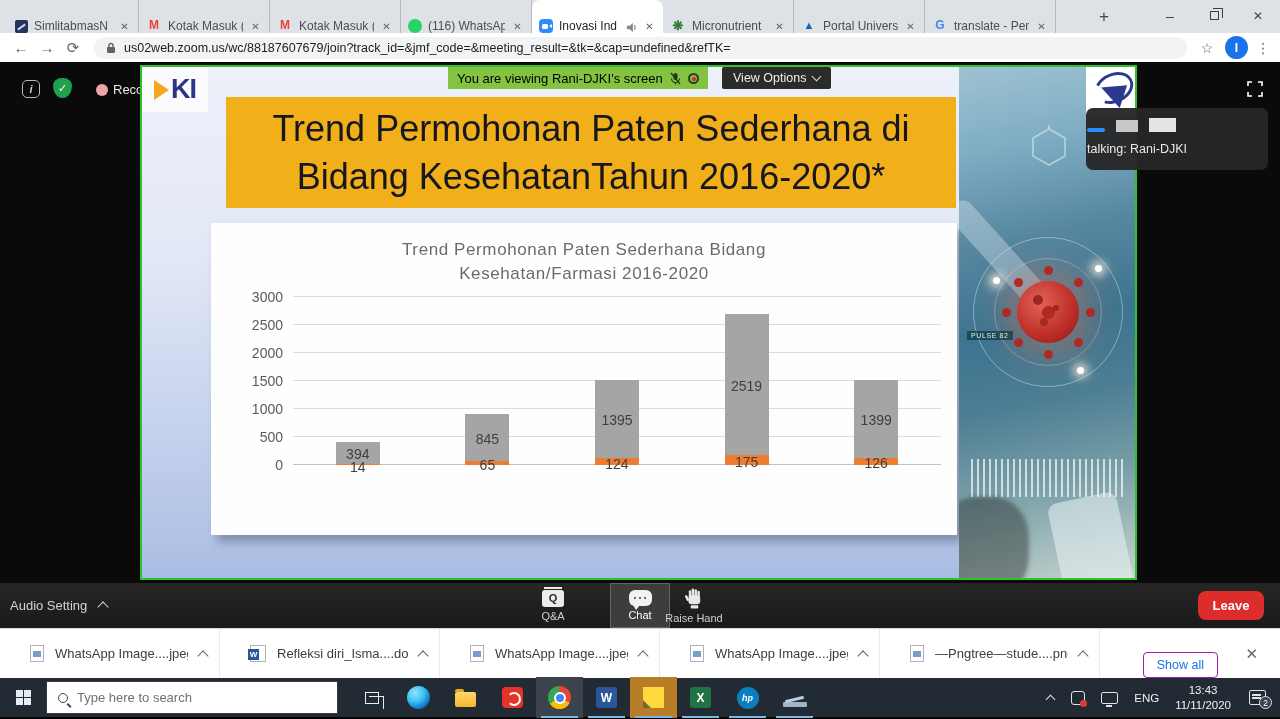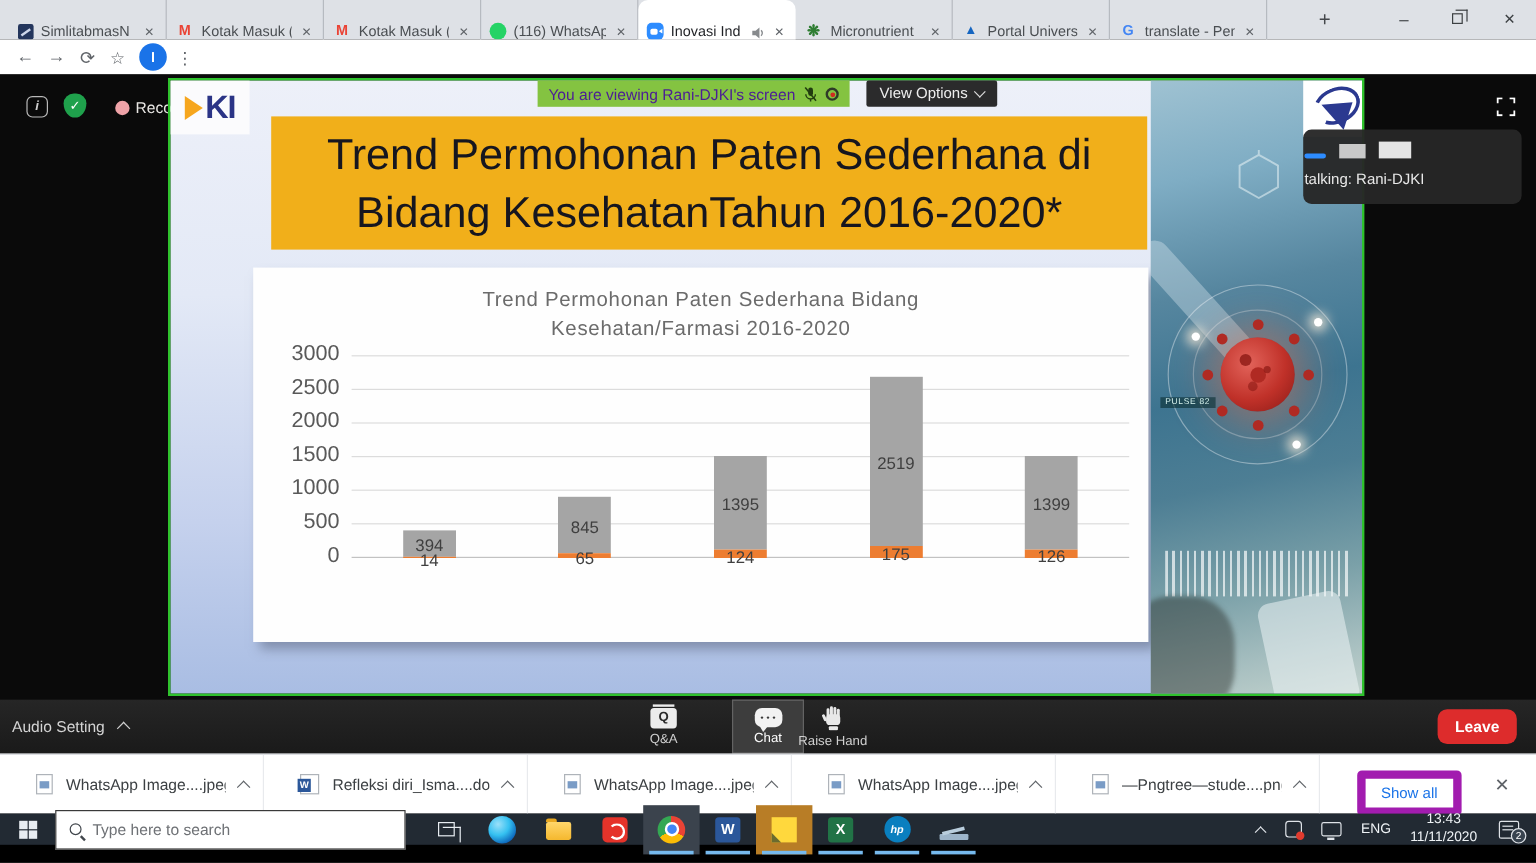--- a/index.html
+++ b/index.html
@@ -55,21 +55,21 @@
   .djki-tri { width:0; height:0; border-left:15px solid #f6a61e; border-top:10px solid transparent; border-bottom:10px solid transparent; }
   .djki-txt { font-size:27px; font-weight:800; color:#2b3486; letter-spacing:-1px; }
   .slide-title { position:absolute; left:84px; top:30px; width:730px; height:111px; background:#f1af1a; color:#16161f; display:flex; flex-direction:column; align-items:center; justify-content:center; font-size:36px; line-height:1.32; text-align:center; }
 
   
   .chart-panel { position:absolute; left:69px; top:156px; width:746px; height:312px; background:#fefefe; box-shadow:6px 7px 9px rgba(90,100,125,.55); }
   .chart-title { margin-top:15px; text-align:center; font-size:17px; color:#6b6b6b; line-height:1.42; letter-spacing:.6px; }
   .plot { position:absolute; left:82px; top:74px; width:648px; height:168px; }
   .gline { position:absolute; left:0; right:0; height:1px; background:#dcdcdc; }
   .gline.axis { background:#c2c2c2; }
-  .ytick { position:absolute; left:-62px; width:52px; text-align:right; font-size:18px; color:#595959; }
+  .ytick { position:absolute; left:-62px; width:52px; text-align:right; font-size:14px; color:#595959; }
   .slots { position:absolute; inset:0; display:flex; }
   .slot { flex:1; position:relative; }
   .bar { position:absolute; left:50%; transform:translateX(-50%); bottom:0; width:44px; display:flex; flex-direction:column-reverse; }
   .blabel { position:absolute; left:50%; transform:translateX(-50%); width:64px; text-align:center; font-size:14px; color:#3f3f3f; z-index:2; line-height:1; }
   .xlabels { position:absolute; left:82px; top:248px; width:648px; display:flex; }
   .xlabels div { flex:1; text-align:center; font-size:14.5px; color:#595959; letter-spacing:1px; }
   .legend { position:absolute; left:0; right:0; top:278px; display:flex; justify-content:center; gap:56px; }
   .leg-item { display:flex; align-items:center; gap:7px; font-size:13px; color:#595959; }
   .leg-sw { width:11px; height:11px; flex:none; }
 
@@ -88,21 +88,21 @@
   .armband { position:absolute; left:-30px; top:180px; width:150px; height:26px; background:rgba(230,240,245,.35); transform:rotate(48deg); border-radius:12px; }
   .scope { position:absolute; left:96px; top:430px; width:70px; height:90px; background:rgba(235,242,244,.55); border-radius:10px 10px 4px 4px; transform:rotate(-12deg); }
   .darkblob { position:absolute; left:-20px; top:430px; width:90px; height:100px; background:rgba(40,45,40,.45); border-radius:40%; filter:blur(2px); }
 
   
   .rlogo { position:absolute; left:944px; top:0; width:57px; height:47px; background:#fff; overflow:hidden; }
   .rlogo-swoosh { position:absolute; left:8px; top:6px; width:40px; height:30px; border:3px solid #2b3990; border-radius:50%; transform:rotate(-24deg); border-left-color:transparent; }
   .rlogo-body { position:absolute; left:14px; top:14px; width:0; height:0; border-top:10px solid transparent; border-bottom:14px solid transparent; border-right:24px solid #2b3990; transform:rotate(18deg); }
 
   
-  .banner { position:absolute; left:448px; top:5px; height:22px; background:#84c341; display:flex; align-items:center; gap:7px; padding:0 9px; font-size:13px; color:#4c1d95; }
+  .banner { position:absolute; left:448px; top:5px; height:22px; background:#84c341; display:flex; align-items:center; gap:7px; padding:0 9px; font-size:13px; color:#000000; }
   .recicon { width:11px; height:11px; border-radius:50%; border:2px solid #2f3b28; background:#cf2b20; background-clip:content-box; padding:1.5px; flex:none; }
   .viewopts { position:absolute; left:722px; top:5px; height:22px; background:rgba(28,28,28,.93); color:#eeeeee; font-size:12.5px; display:flex; align-items:center; gap:7px; padding:0 11px; border-radius:2px; }
   .caret-dn { width:7px; height:7px; border-right:1.6px solid #ddd; border-bottom:1.6px solid #ddd; transform:rotate(45deg); margin-top:-4px; }
 
   
   .talkpanel { position:absolute; left:1086px; top:46px; width:182px; height:62px; background:rgba(38,38,38,.96); border-radius:7px; padding:9px 1px; }
   .tp-bars { display:flex; align-items:flex-end; gap:11px; height:15px; }
   .tp-blue { width:18px; height:4px; background:#2d8cff; border-radius:2px; }
   .tp-g1 { width:22px; height:12px; background:#c9c9c9; }
   .tp-g2 { width:27px; height:14px; background:#e4e4e4; }
@@ -127,25 +127,25 @@
   
   .downloads { position:absolute; top:628px; left:0; right:0; height:50px; background:#fff; border-top:1px solid #d5d8dc; }
   #dlitems { display:flex; height:100%; }
   .dl-item { width:220px; display:flex; align-items:center; gap:11px; padding:0 12px 0 30px; border-right:1px solid #e8eaed; font-size:13px; color:#3c4043; }
   .dl-name { flex:1; white-space:nowrap; overflow:hidden; }
   .dl-chev { width:8px; height:8px; border-left:1.6px solid #5f6368; border-top:1.6px solid #5f6368; transform:rotate(45deg); margin-top:4px; flex:none; }
   .dl-img-ic { width:14px; height:17px; background:#fff; border:1px solid #aeb3b9; position:relative; flex:none; }
   .dl-img-ic::after { content:''; position:absolute; left:2px; top:5px; width:8px; height:6px; background:#7a9cc6; }
   .dl-word-ic { width:16px; height:17px; background:#fff; border:1px solid #aeb3b9; position:relative; flex:none; }
   .dl-word-ic::after { content:'W'; position:absolute; left:-3px; bottom:1px; width:11px; height:11px; background:#2b579a; color:#fff; font-size:8px; font-weight:700; display:flex; align-items:center; justify-content:center; }
-  .showall { position:absolute; right:62px; top:13px; border:7px solid #a21caf; border-radius:4px; color:#1a73e8; font-size:12.5px; padding:5px 13px; background:#fff; }
+  .showall { position:absolute; right:62px; top:23px; border:1px solid #a21caf; border-radius:4px; color:#1a73e8; font-size:12.5px; padding:5px 13px; background:#fff; }
   .dl-close { position:absolute; right:22px; top:16px; color:#5f6368; font-size:15px; }
 
   
-  .taskbar { position:absolute; top:678px; left:0; right:0; height:26px; background:#222a33; display:flex; align-items:center; }
+  .taskbar { position:absolute; top:678px; left:0; right:0; height:39px; background:#222a33; display:flex; align-items:center; }
   .start { width:46px; height:41px; display:flex; align-items:center; justify-content:center; }
   .winlogo { width:15px; height:15px; display:grid; grid-template-columns:7px 7px; grid-gap:1px; }
   .winlogo i { background:#e8edf2; }
   .tsearch { width:292px; height:33px; background:#fff; border:1px solid #3a3a3a; display:flex; align-items:center; gap:9px; padding:0 11px; font-size:13px; color:#6e7175; }
   .sglass { width:10px; height:10px; border:1.6px solid #41464c; border-radius:50%; position:relative; flex:none; }
   .sglass::after { content:''; position:absolute; left:9px; top:9px; width:5px; height:1.6px; background:#41464c; transform:rotate(45deg); transform-origin:0 0; }
   #tapps { display:flex; height:41px; margin-left:10px; }
   .tapp { width:47px; height:41px; display:flex; align-items:center; justify-content:center; position:relative; }
   .tapp.hl-gray { background:#3b434d; }
   .tapp.hl-amber { background:#b87d26; }
@@ -240,20 +240,27 @@
           <span></span>
         </div>
       <div class="wc wc-close">✕</div>
     </div>
   </div>
 
   <div class="urlbar">
     <div class="navic">←</div>
     <div class="navic">→</div>
     <div class="navic">⟳</div>
+    <div class="urlfield">
+      <svg width="10" height="12" viewBox="0 0 10 12">
+          <rect x="1" y="5" width="8" height="6" rx="1" fill="#5f6368"></rect>
+          <path d="M3 5V3.5a2 2 0 0 1 4 0V5" stroke="#5f6368" stroke-width="1.4" fill="none"></path>
+        </svg>
+      <span>us02web.zoom.us/wc/88187607679/join?track_id=&amp;jmf_code=&amp;meeting_result=&amp;tk=&amp;cap=undefined&amp;refTK=</span>
+    </div>
     <div class="staric">☆</div>
     <div class="avatar">I</div>
     <div class="menudots">⋮</div>
   </div>
 
   <div class="meeting">
     <div class="m-info">i</div>
     <div class="m-shield">✓</div>
     <div class="m-recdot"></div>
     <div class="m-rectext">Recording...</div>

